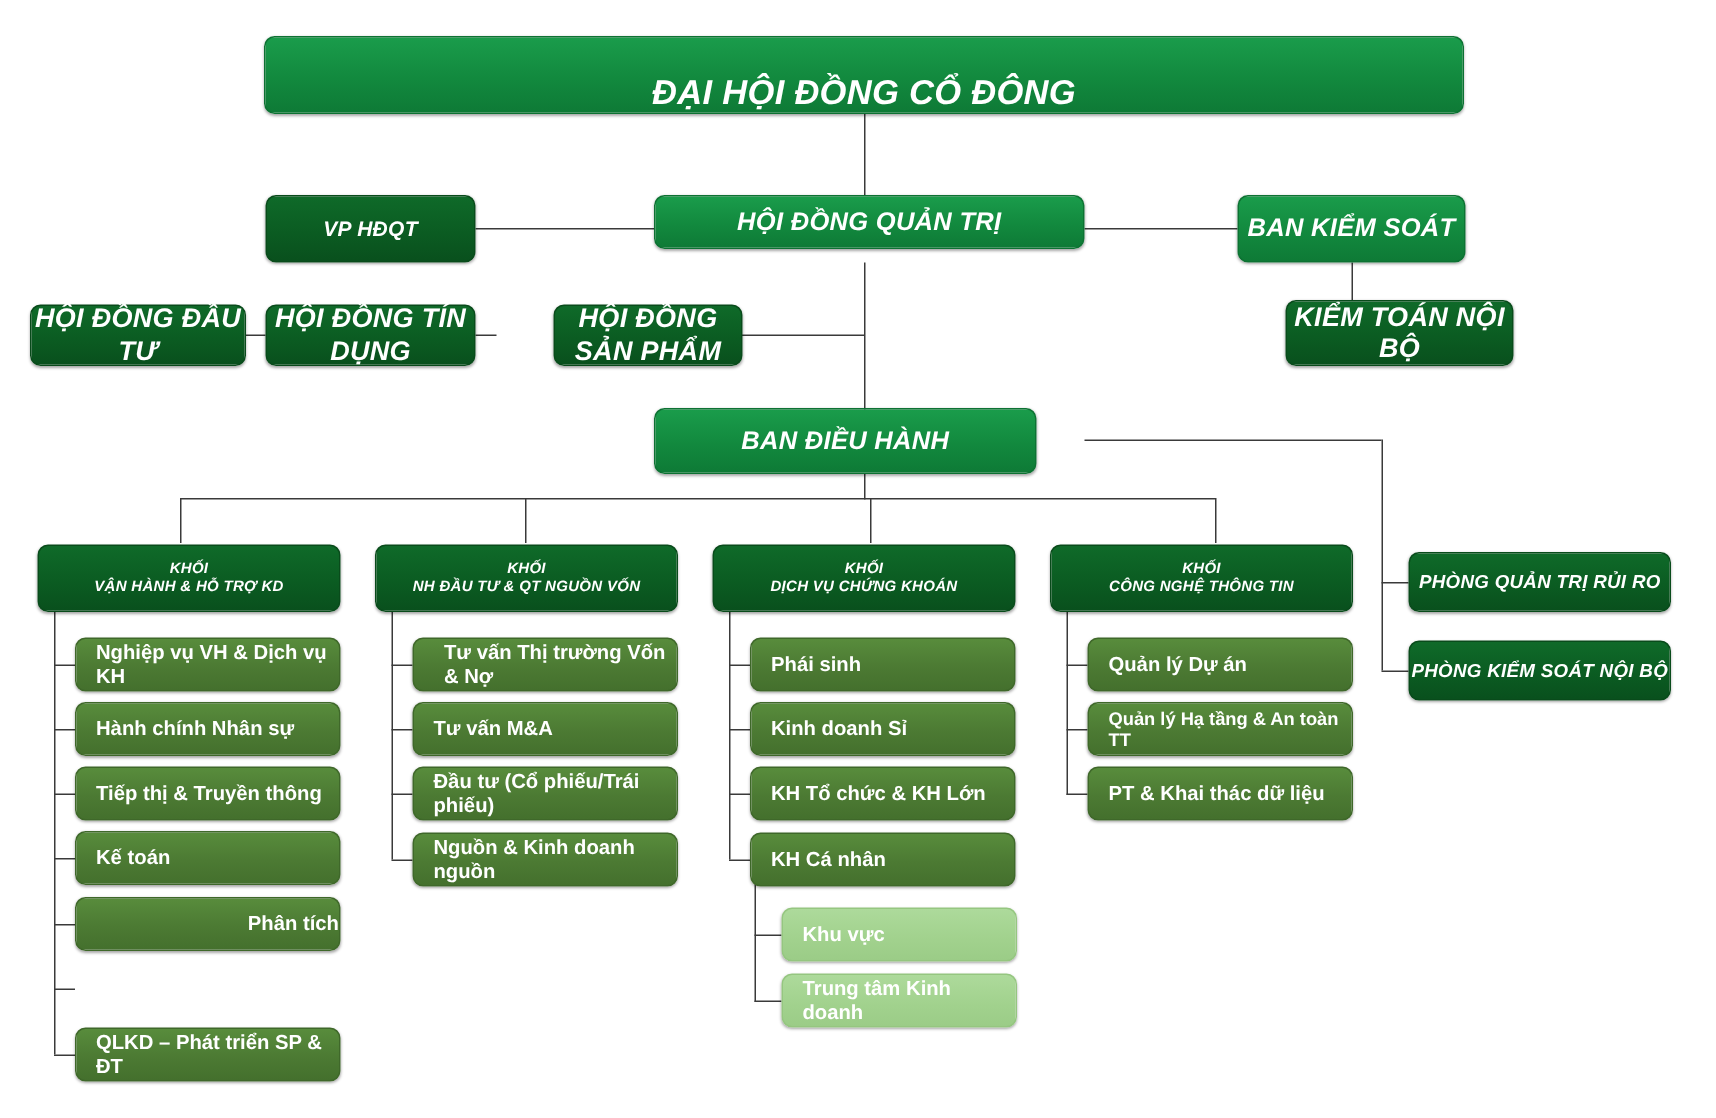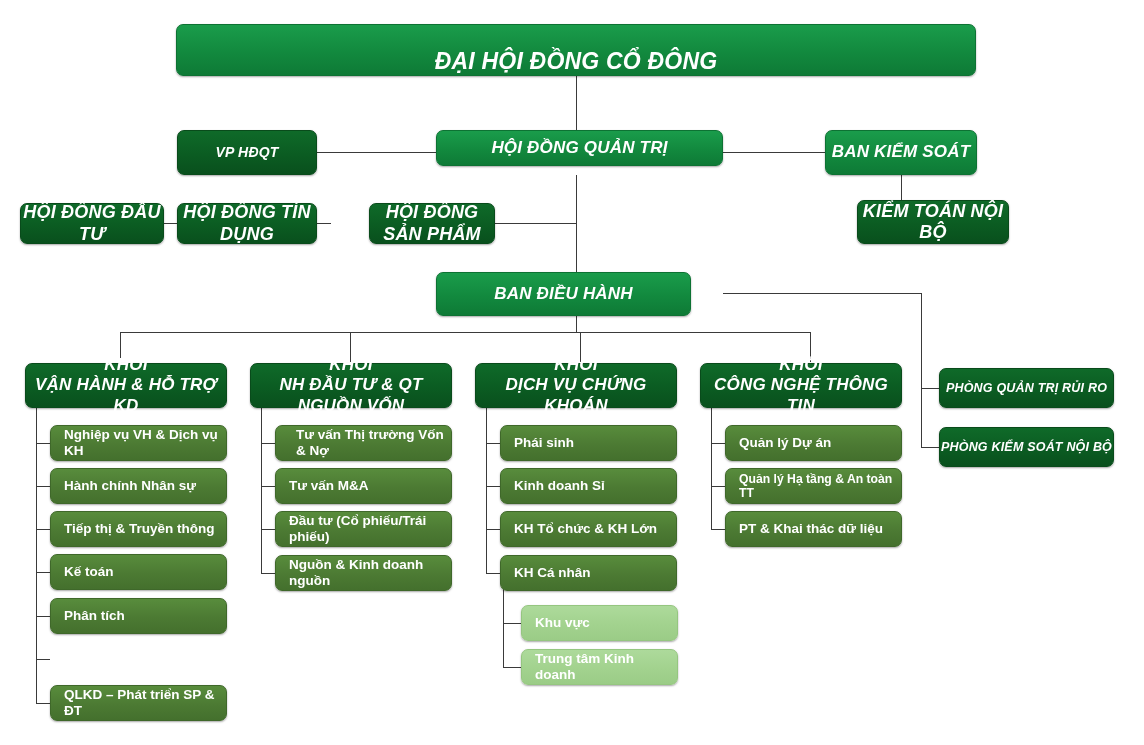--- a/index.html
+++ b/index.html
@@ -68,21 +68,21 @@
     font-style:normal;
     font-size:13.5px;
   }
   .dept.light{font-weight:bold;color:#ffffff;}
 
   
   .t1{font-size:23px;}
   .t2{font-size:17px;}
   .t2s{font-size:14px;}
   .t3{font-size:18px;}
-  .blk{font-size:17px;text-align:center;}
+  .blk{font-size:10px;text-align:center;}
   .side{font-size:12.5px;}
 </style>
 </head>
 <body>
 
 <div id="chart">
 
   <div class="line v" style="left:576px;top:76px;height:54px;"></div>
 
   <div class="line h" style="left:317px;top:152px;width:119px;"></div>
@@ -192,21 +192,21 @@
   </div>
   <div class="node dept c-olive" style="left:50px;top:468px;width:177px;height:36px;">
     <span class="lbl">Hành chính Nhân sự</span>
   </div>
   <div class="node dept c-olive" style="left:50px;top:511px;width:177px;height:36px;">
     <span class="lbl">Tiếp thị &amp; Truyền thông</span>
   </div>
   <div class="node dept c-olive" style="left:50px;top:554px;width:177px;height:36px;">
     <span class="lbl">Kế toán</span>
   </div>
-  <div class="node dept c-olive" style="left:50px;top:598px;width:177px;height:36px;">
+  <div class="node dept c-olive" style="left:50px;top:598px;width:177px;height:36px;text-align:right;">
     <span class="lbl">Phân tích</span>
   </div>
   <div class="node dept c-olive" style="left:50px;top:685px;width:177px;height:36px;">
     <span class="lbl">QLKD – Phát triển SP &amp; ĐT</span>
   </div>
 
   <div class="node cap c-dark blk" style="left:250px;top:363px;width:202px;height:45px;">
     <span class="lbl">
       <span>KHỐI</span><br>
       <span>NH ĐẦU TƯ &amp; QT NGUỒN VỐN</span>

